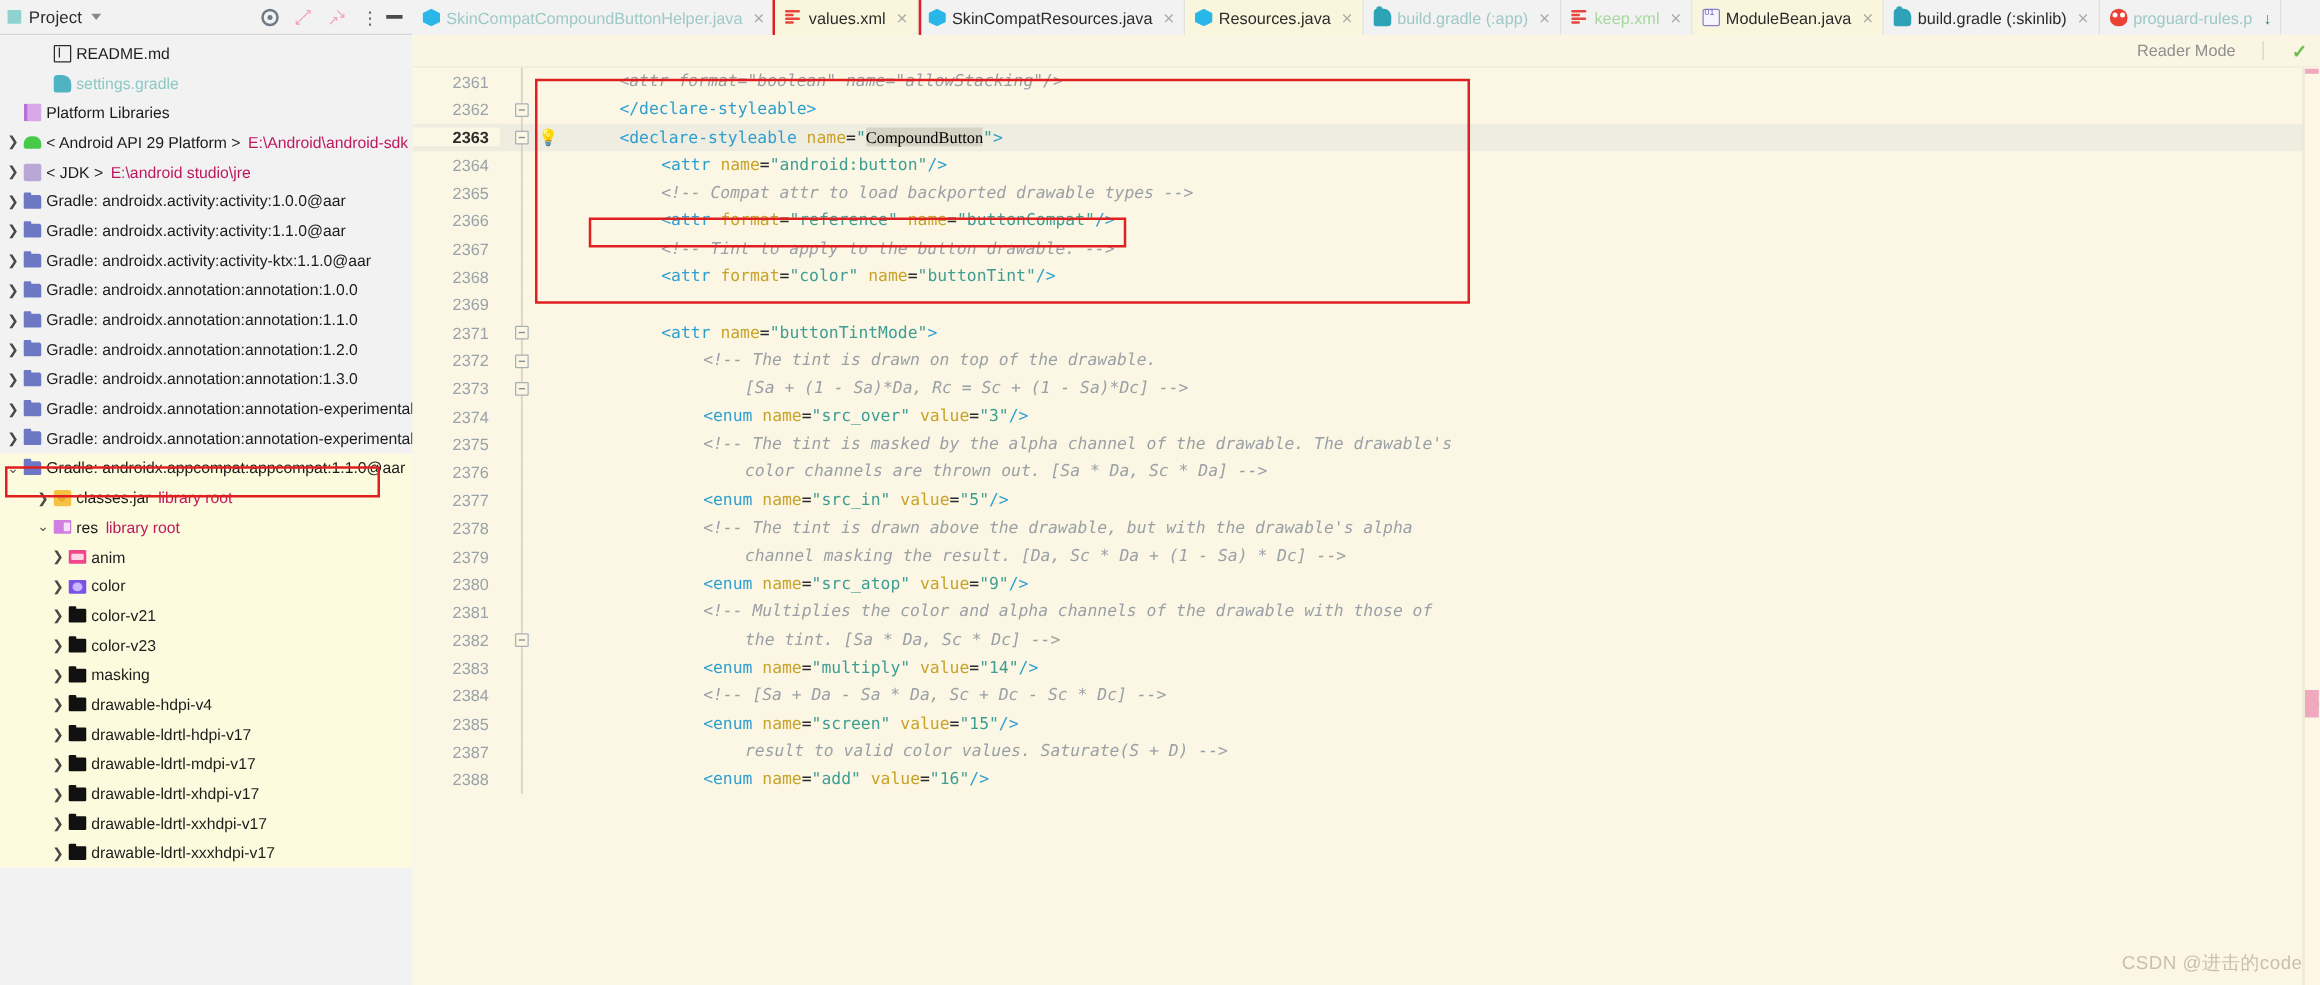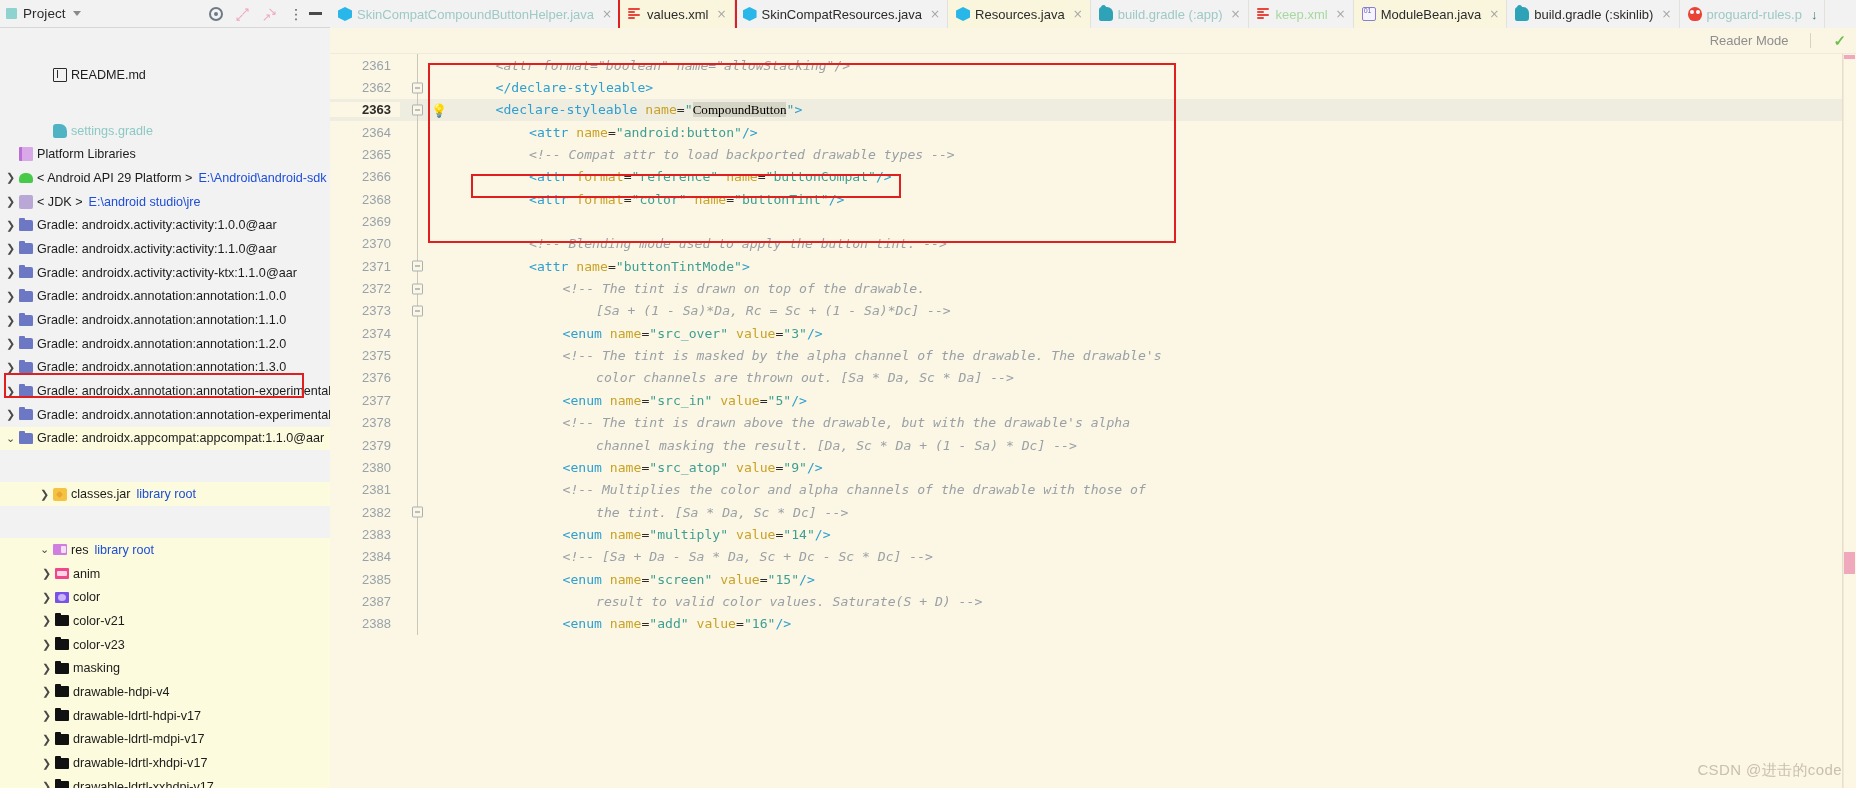--- a/index.html
+++ b/index.html
@@ -188,24 +188,24 @@
     white-space: nowrap;
     position: relative;
   }
   .tree-row .arr {
     width: 13px; flex: 0 0 13px;
     color: #4a4a4a; font-size: 11px;
     text-align: center;
     font-family: "DejaVu Sans", sans-serif;
   }
   .tree-row .lbl { margin-left: 4px; }
-  .tree-row .sub { color: #1d4ed8; margin-left: 6px; }
+  .tree-row .sub { color: #be185d; margin-left: 6px; }
   .tree-row.muted .lbl { color: #8cc9c5; }
   .ind1 { padding-left: 4px; }
-  .ind2 { padding-left: 38px; margin-top: 32px; }
+  .ind2 { padding-left: 28px; }
   .ind3 { padding-left: 40px; }
 
   .yellowbg { background: #fdfbdd; }
 
   .ico { width: 14px; height: 14px; flex:0 0 14px; position: relative; display:inline-block; margin-left:2px;}
   .ico-md { border: 1.4px solid #2b2b2b; border-radius: 1px; }
   .ico-md::after { content:""; position:absolute; left:3px; top:1px; width:1.4px; height:8px; background:#2b2b2b;}
   .ico-gradle { background:#4fb3c4; border-radius: 3px 7px 3px 2px; }
   .ico-lib { width:12px;height:14px; background:#d9a8e8; border-radius:1px; border-left:3px solid #b96fd4;}
   .ico-android { width:13px;height:10px;background:#47c94a;border-radius:6px 6px 2px 2px;}
@@ -575,23 +575,23 @@
         <span class="check-ok">✓</span>
       </div>
 
       <div class="code-area" id="codearea">
           <div class="code-line"><div class="gutter">2361</div><div class="foldcol"><span class="fold-line"></span></div><div class="markercol"></div><div class="code-text"><span style="display:inline-block;width:33.5px"></span><span class="t-cmt">&lt;attr format="boolean" name="allowStacking"/&gt;</span></div></div>
           <div class="code-line"><div class="gutter">2362</div><div class="foldcol"><span class="fold-line"></span><span class="fold-mark minus"></span></div><div class="markercol"></div><div class="code-text"><span style="display:inline-block;width:33.5px"></span><span class="t-ang">&lt;/</span><span class="t-tag">declare-styleable</span><span class="t-ang">&gt;</span></div></div>
           <div class="code-line cur"><div class="gutter">2363</div><div class="foldcol"><span class="fold-line"></span><span class="fold-mark minus"></span><span class="bulb">💡</span></div><div class="markercol"></div><div class="code-text"><span style="display:inline-block;width:33.5px"></span><span class="t-ang">&lt;</span><span class="t-tag">declare-styleable</span><span class="t-plain"> </span><span class="t-attr">name</span><span class="t-plain">=</span><span class="t-q">"</span><span class="t-sel">CompoundButton</span><span class="t-q">"</span><span class="t-ang">&gt;</span></div></div>
           <div class="code-line"><div class="gutter">2364</div><div class="foldcol"><span class="fold-line"></span></div><div class="markercol"></div><div class="code-text"><span style="display:inline-block;width:67px"></span><span class="t-ang">&lt;</span><span class="t-tag">attr</span><span class="t-plain"> </span><span class="t-attr">name</span><span class="t-plain">=</span><span class="t-str">"android:button"</span><span class="t-ang">/&gt;</span></div></div>
           <div class="code-line"><div class="gutter">2365</div><div class="foldcol"><span class="fold-line"></span></div><div class="markercol"></div><div class="code-text"><span style="display:inline-block;width:67px"></span><span class="t-cmt">&lt;!-- Compat attr to load backported drawable types --&gt;</span></div></div>
           <div class="code-line"><div class="gutter">2366</div><div class="foldcol"><span class="fold-line"></span></div><div class="markercol"></div><div class="code-text"><span style="display:inline-block;width:67px"></span><span class="t-ang">&lt;</span><span class="t-tag">attr</span><span class="t-plain"> </span><span class="t-attr">format</span><span class="t-plain">=</span><span class="t-str">"reference"</span><span class="t-plain"> </span><span class="t-attr">name</span><span class="t-plain">=</span><span class="t-str">"buttonCompat"</span><span class="t-ang">/&gt;</span></div></div>
+          <div class="code-line"><div class="gutter">2367</div><div class="foldcol"><span class="fold-line"></span></div><div class="markercol"></div><div class="code-text"><span style="display:inline-block;width:67px"></span><span class="t-cmt">&lt;!-- Tint to apply to the button drawable. --&gt;</span></div></div>
           <div class="code-line"><div class="gutter">2368</div><div class="foldcol"><span class="fold-line"></span></div><div class="markercol"></div><div class="code-text"><span style="display:inline-block;width:67px"></span><span class="t-ang">&lt;</span><span class="t-tag">attr</span><span class="t-plain"> </span><span class="t-attr">format</span><span class="t-plain">=</span><span class="t-str">"color"</span><span class="t-plain"> </span><span class="t-attr">name</span><span class="t-plain">=</span><span class="t-str">"buttonTint"</span><span class="t-ang">/&gt;</span></div></div>
           <div class="code-line"><div class="gutter">2369</div><div class="foldcol"><span class="fold-line"></span></div><div class="markercol"></div><div class="code-text"><span style="display:inline-block;width:67px"></span></div></div>
-          <div class="code-line"><div class="gutter">2370</div><div class="foldcol"><span class="fold-line"></span></div><div class="markercol"></div><div class="code-text"><span style="display:inline-block;width:67px"></span><span class="t-cmt">&lt;!-- Blending mode used to apply the button tint. --&gt;</span></div></div>
           <div class="code-line"><div class="gutter">2371</div><div class="foldcol"><span class="fold-line"></span><span class="fold-mark minus"></span></div><div class="markercol"></div><div class="code-text"><span style="display:inline-block;width:67px"></span><span class="t-ang">&lt;</span><span class="t-tag">attr</span><span class="t-plain"> </span><span class="t-attr">name</span><span class="t-plain">=</span><span class="t-str">"buttonTintMode"</span><span class="t-ang">&gt;</span></div></div>
           <div class="code-line"><div class="gutter">2372</div><div class="foldcol"><span class="fold-line"></span><span class="fold-mark minus"></span></div><div class="markercol"></div><div class="code-text"><span style="display:inline-block;width:100.5px"></span><span class="t-cmt">&lt;!-- The tint is drawn on top of the drawable.</span></div></div>
           <div class="code-line"><div class="gutter">2373</div><div class="foldcol"><span class="fold-line"></span><span class="fold-mark minus"></span></div><div class="markercol"></div><div class="code-text"><span style="display:inline-block;width:134px"></span><span class="t-cmt">[Sa + (1 - Sa)*Da, Rc = Sc + (1 - Sa)*Dc] --&gt;</span></div></div>
           <div class="code-line"><div class="gutter">2374</div><div class="foldcol"><span class="fold-line"></span></div><div class="markercol"></div><div class="code-text"><span style="display:inline-block;width:100.5px"></span><span class="t-ang">&lt;</span><span class="t-tag">enum</span><span class="t-plain"> </span><span class="t-attr">name</span><span class="t-plain">=</span><span class="t-str">"src_over"</span><span class="t-plain"> </span><span class="t-attr">value</span><span class="t-plain">=</span><span class="t-str">"3"</span><span class="t-ang">/&gt;</span></div></div>
           <div class="code-line"><div class="gutter">2375</div><div class="foldcol"><span class="fold-line"></span></div><div class="markercol"></div><div class="code-text"><span style="display:inline-block;width:100.5px"></span><span class="t-cmt">&lt;!-- The tint is masked by the alpha channel of the drawable. The drawable's</span></div></div>
           <div class="code-line"><div class="gutter">2376</div><div class="foldcol"><span class="fold-line"></span></div><div class="markercol"></div><div class="code-text"><span style="display:inline-block;width:134px"></span><span class="t-cmt">color channels are thrown out. [Sa * Da, Sc * Da] --&gt;</span></div></div>
           <div class="code-line"><div class="gutter">2377</div><div class="foldcol"><span class="fold-line"></span></div><div class="markercol"></div><div class="code-text"><span style="display:inline-block;width:100.5px"></span><span class="t-ang">&lt;</span><span class="t-tag">enum</span><span class="t-plain"> </span><span class="t-attr">name</span><span class="t-plain">=</span><span class="t-str">"src_in"</span><span class="t-plain"> </span><span class="t-attr">value</span><span class="t-plain">=</span><span class="t-str">"5"</span><span class="t-ang">/&gt;</span></div></div>
           <div class="code-line"><div class="gutter">2378</div><div class="foldcol"><span class="fold-line"></span></div><div class="markercol"></div><div class="code-text"><span style="display:inline-block;width:100.5px"></span><span class="t-cmt">&lt;!-- The tint is drawn above the drawable, but with the drawable's alpha</span></div></div>
           <div class="code-line"><div class="gutter">2379</div><div class="foldcol"><span class="fold-line"></span></div><div class="markercol"></div><div class="code-text"><span style="display:inline-block;width:134px"></span><span class="t-cmt">channel masking the result. [Da, Sc * Da + (1 - Sa) * Dc] --&gt;</span></div></div>
           <div class="code-line"><div class="gutter">2380</div><div class="foldcol"><span class="fold-line"></span></div><div class="markercol"></div><div class="code-text"><span style="display:inline-block;width:100.5px"></span><span class="t-ang">&lt;</span><span class="t-tag">enum</span><span class="t-plain"> </span><span class="t-attr">name</span><span class="t-plain">=</span><span class="t-str">"src_atop"</span><span class="t-plain"> </span><span class="t-attr">value</span><span class="t-plain">=</span><span class="t-str">"9"</span><span class="t-ang">/&gt;</span></div></div>

